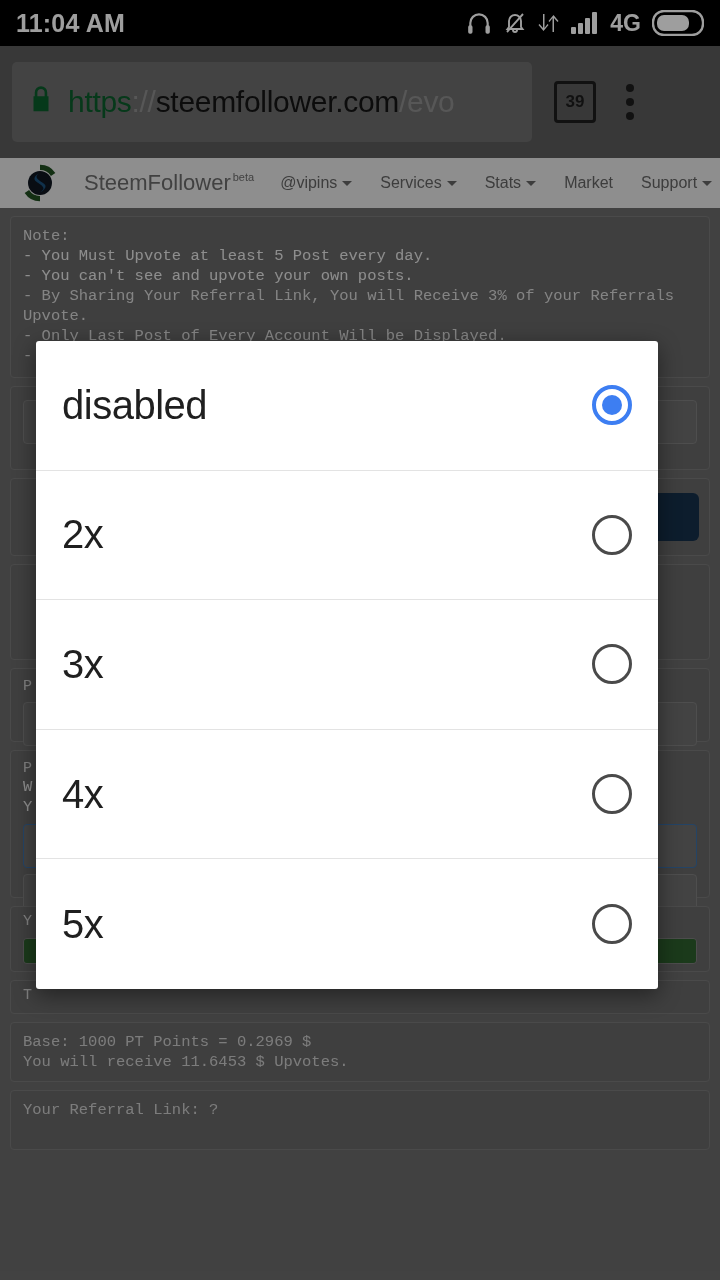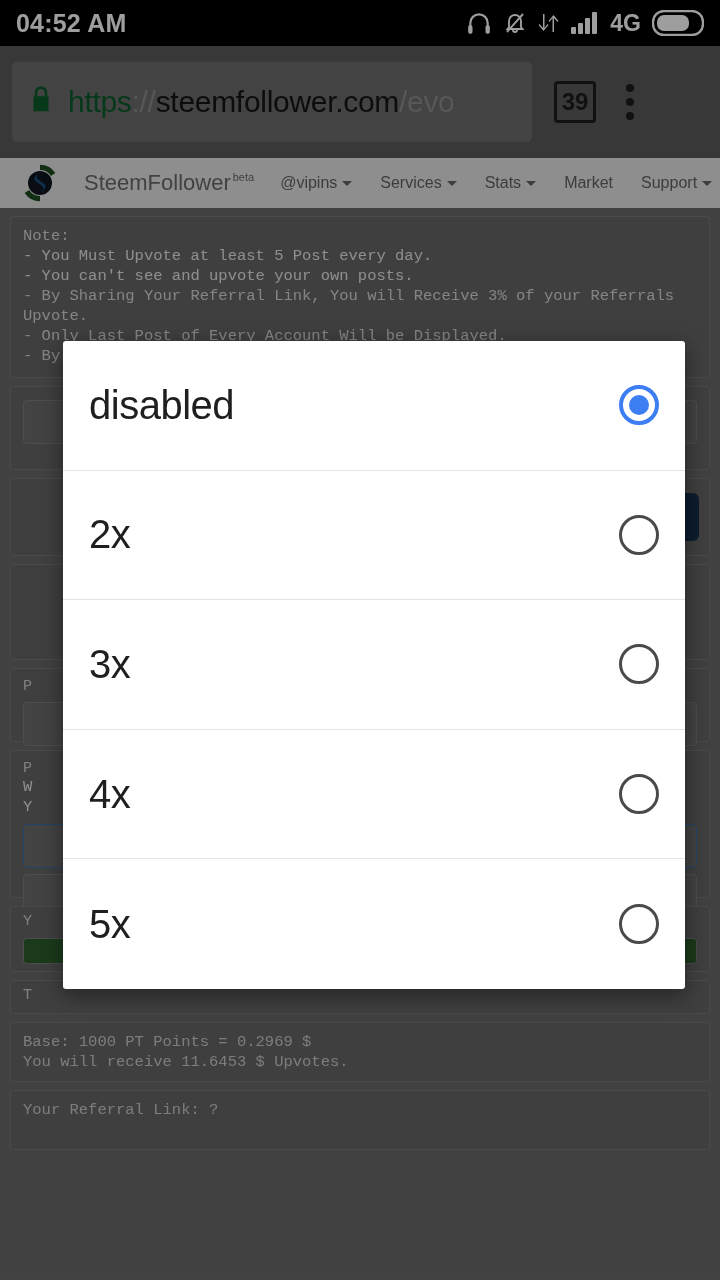--- a/index.html
+++ b/index.html
@@ -41,21 +41,21 @@
     color: #1a1a1a; letter-spacing: -.3px;
   }
   .url-scheme { color: #0b5c2b; }
   .url-sep { color: #8d8d8d; }
   .url-host { color: #141414; }
   .url-path { color: #8d8d8d; }
   .tabcount {
     margin-left: 22px; width: 42px; height: 42px;
     border: 3px solid #1c1c1c; border-radius: 4px;
     display: flex; align-items: center; justify-content: center;
-    font-size: 24px; font-weight: bold; color: #1c1c1c;
+    font-size: 17px; font-weight: bold; color: #1c1c1c;
   }
   .kebab { margin-left: 30px; display: flex; flex-direction: column; gap: 6px; }
   .kebab i { width: 8px; height: 8px; border-radius: 50%; background: #1c1c1c; display: block; }
 
   
   .page {
     position: absolute; top: 158px; left: 0; width: 720px; height: 1122px;
     background: #6a6a6a;
   }
   .navbar {
@@ -107,21 +107,21 @@
     border: 1px solid #7d7d7d; border-radius: 4px; overflow: hidden;
   }
   .progress-fill { height: 100%; width: 100%; background: #2c5e2c; }
 
   
   .scrim {
     position: absolute; top: 0; left: 0; width: 720px; height: 1280px;
     background: rgba(0,0,0,0.38); pointer-events: none;
   }
   .dialog {
-    position: absolute; left: 63px; top: 341px;
+    position: absolute; left: 36px; top: 341px;
     width: 622px; height: 648px;
     background: #ffffff; border-radius: 3px;
     box-shadow: 0 6px 22px rgba(0,0,0,.45);
     overflow: hidden;
   }
   .opt-row {
     position: relative; height: 129.6px;
     display: flex; align-items: center; justify-content: space-between;
     padding: 0 26px 0 26px;
     border-bottom: 1px solid #e3e3e3;
@@ -138,21 +138,21 @@
   .radio.checked .dot {
     width: 20px; height: 20px; border-radius: 50%; background: #3d7ef2;
   }
 </style>
 </head>
 <body>
 
 <div class="screen">
 
   <div class="statusbar">
-    <div class="status-time">04:52 AM</div>
+    <div class="status-time">11:04 AM</div>
     <div class="status-icons">
       <span>
         <svg width="26" height="26" viewBox="0 0 24 24" fill="none" stroke="#fff" stroke-width="2">
           <path d="M4 15v-3a8 8 0 0 1 16 0v3"></path>
             <rect x="2" y="14" width="4" height="8" rx="1.6" fill="#fff" stroke="none"></rect>
             <rect x="18" y="14" width="4" height="8" rx="1.6" fill="#fff" stroke="none"></rect>
         </svg>
       </span>
       <span>
         <svg width="24" height="24" viewBox="0 0 24 24" fill="none" stroke="#fff" stroke-width="1.9">

